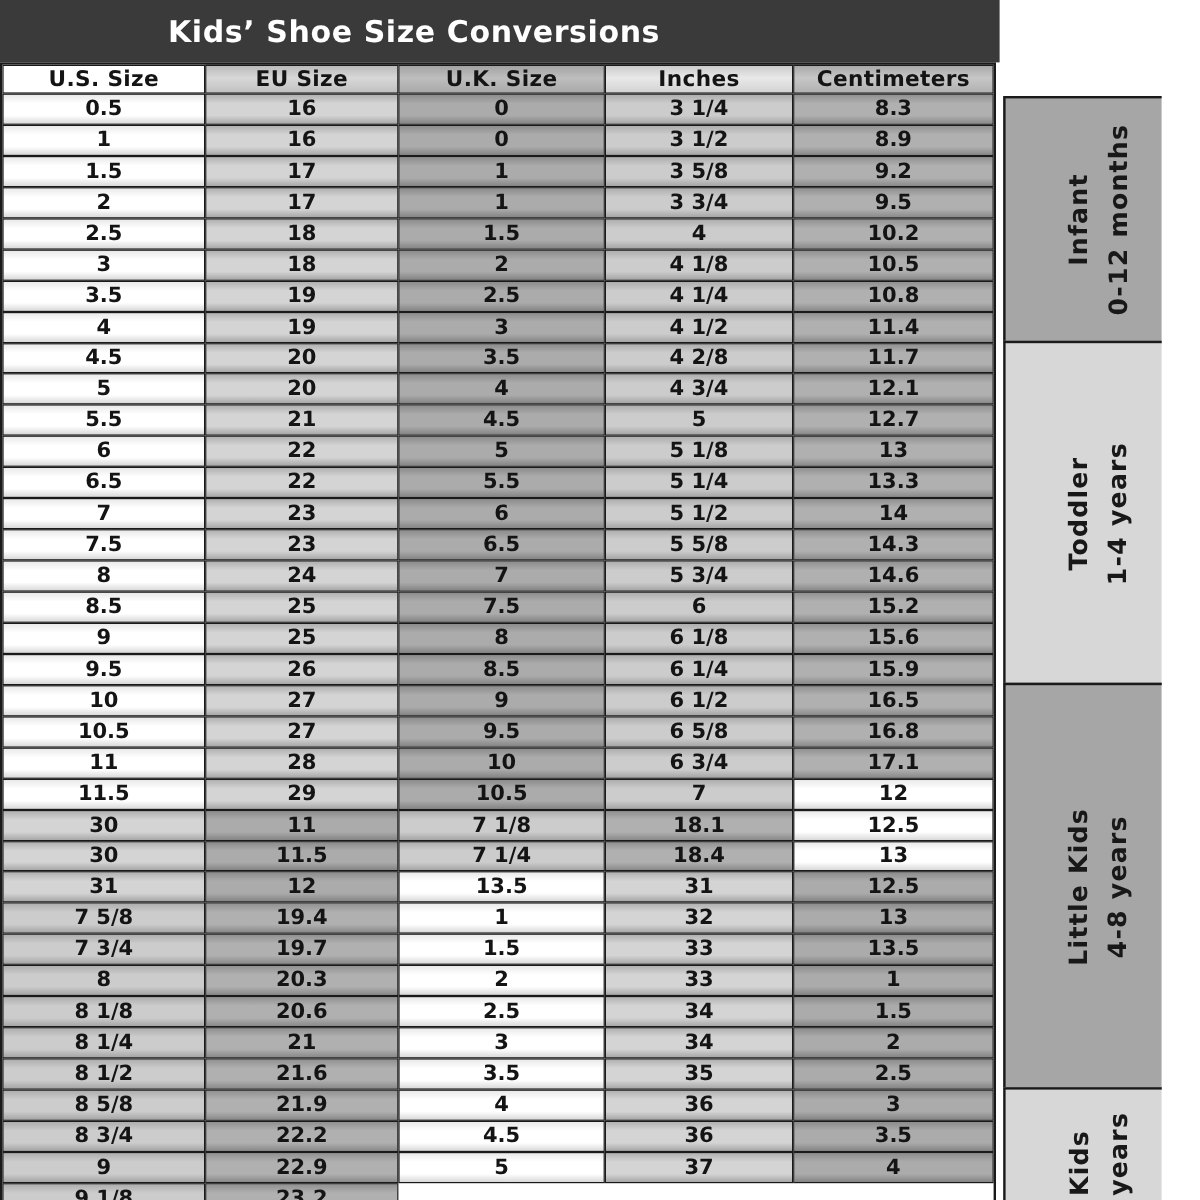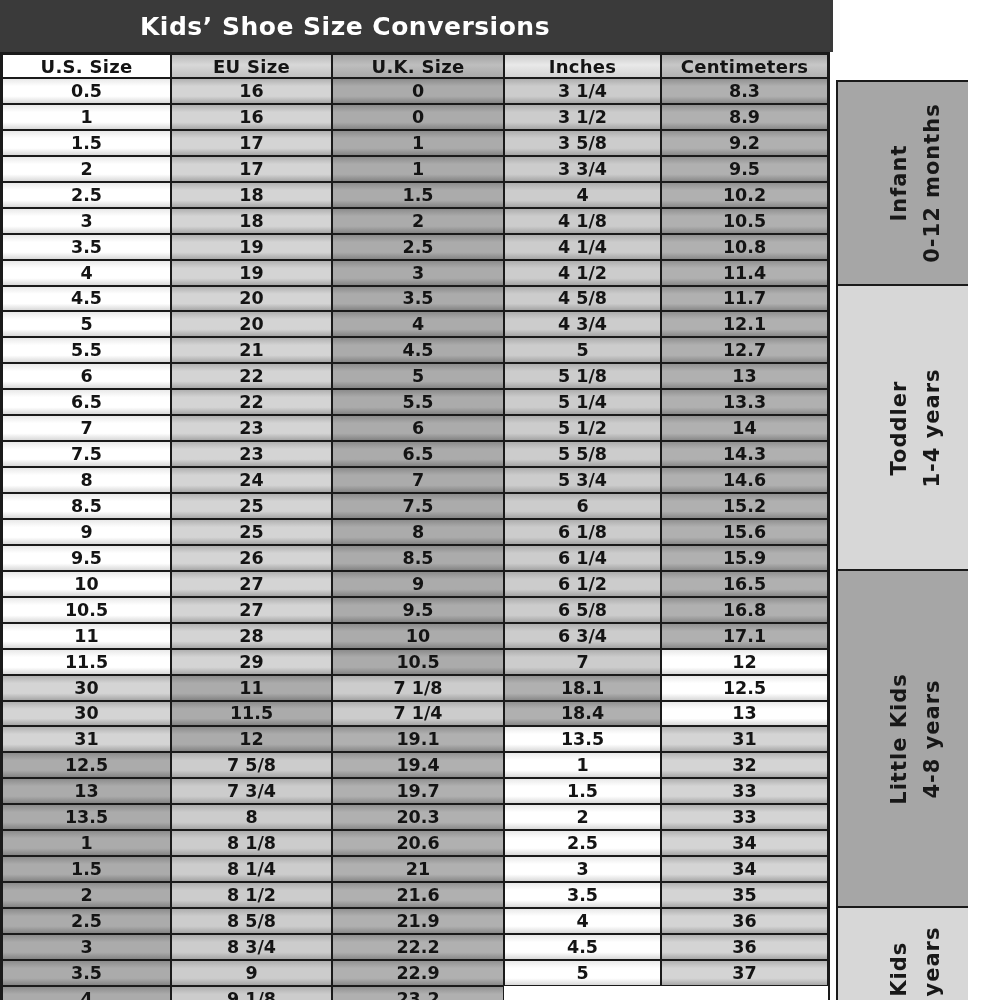--- a/index.html
+++ b/index.html
@@ -110,21 +110,21 @@
       <div class="cell col3">4 1/4</div>
       <div class="cell col4">10.8</div>
       <div class="cell col0">4</div>
       <div class="cell col1">19</div>
       <div class="cell col2">3</div>
       <div class="cell col3">4 1/2</div>
       <div class="cell col4">11.4</div>
       <div class="cell col0">4.5</div>
       <div class="cell col1">20</div>
       <div class="cell col2">3.5</div>
-      <div class="cell col3">4 5/8</div>
+      <div class="cell col3">4 2/8</div>
       <div class="cell col4">11.7</div>
       <div class="cell col0">5</div>
       <div class="cell col1">20</div>
       <div class="cell col2">4</div>
       <div class="cell col3">4 3/4</div>
       <div class="cell col4">12.1</div>
       <div class="cell col0">5.5</div>
       <div class="cell col1">21</div>
       <div class="cell col2">4.5</div>
       <div class="cell col3">5</div>
@@ -194,21 +194,20 @@
       <div class="cell col3">7 1/8</div>
       <div class="cell col4">18.1</div>
       <div class="cell col0">12.5</div>
       <div class="cell col1">30</div>
       <div class="cell col2">11.5</div>
       <div class="cell col3">7 1/4</div>
       <div class="cell col4">18.4</div>
       <div class="cell col0">13</div>
       <div class="cell col1">31</div>
       <div class="cell col2">12</div>
-      <div class="cell col4">19.1</div>
       <div class="cell col0">13.5</div>
       <div class="cell col1">31</div>
       <div class="cell col2">12.5</div>
       <div class="cell col3">7 5/8</div>
       <div class="cell col4">19.4</div>
       <div class="cell col0">1</div>
       <div class="cell col1">32</div>
       <div class="cell col2">13</div>
       <div class="cell col3">7 3/4</div>
       <div class="cell col4">19.7</div>

